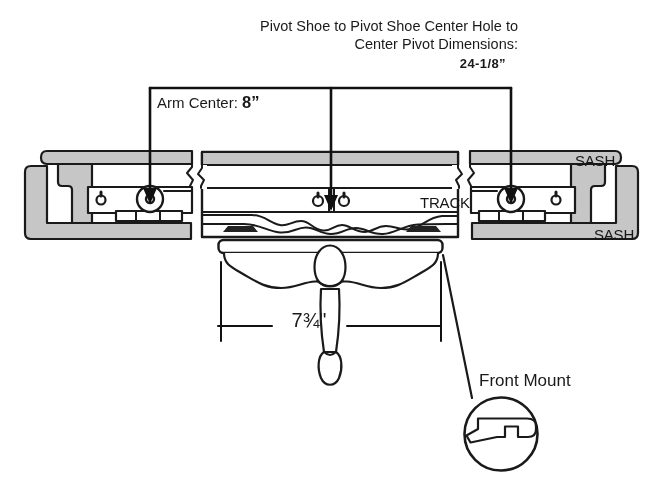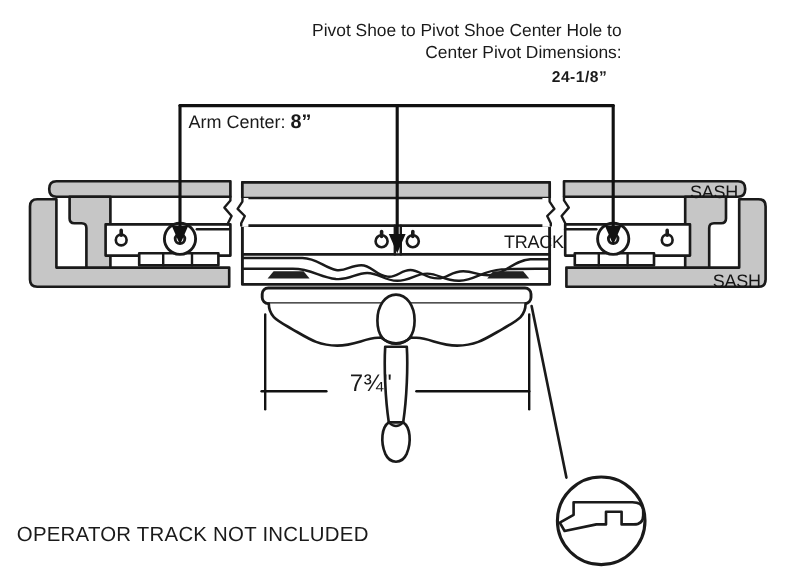--- a/index.html
+++ b/index.html
@@ -125,16 +125,16 @@
   <div class="txt c2c">24-1/8”</div>
 
   <div class="txt arm"><span>Arm Center: </span><b>8”</b></div>
 
   <div class="txt plabel track">TRACK</div>
   <div class="txt plabel sash">SASH</div>
   <div class="txt plabel frame">SASH</div>
 
   <div class="txt w748">7¾"</div>
 
+  <div class="txt fmount">Front Mount</div>
 
-  <div class="txt footer">OPERATOR TRACK NOT INCLUDED</div>
 
 </div>
 
 </body></html>

